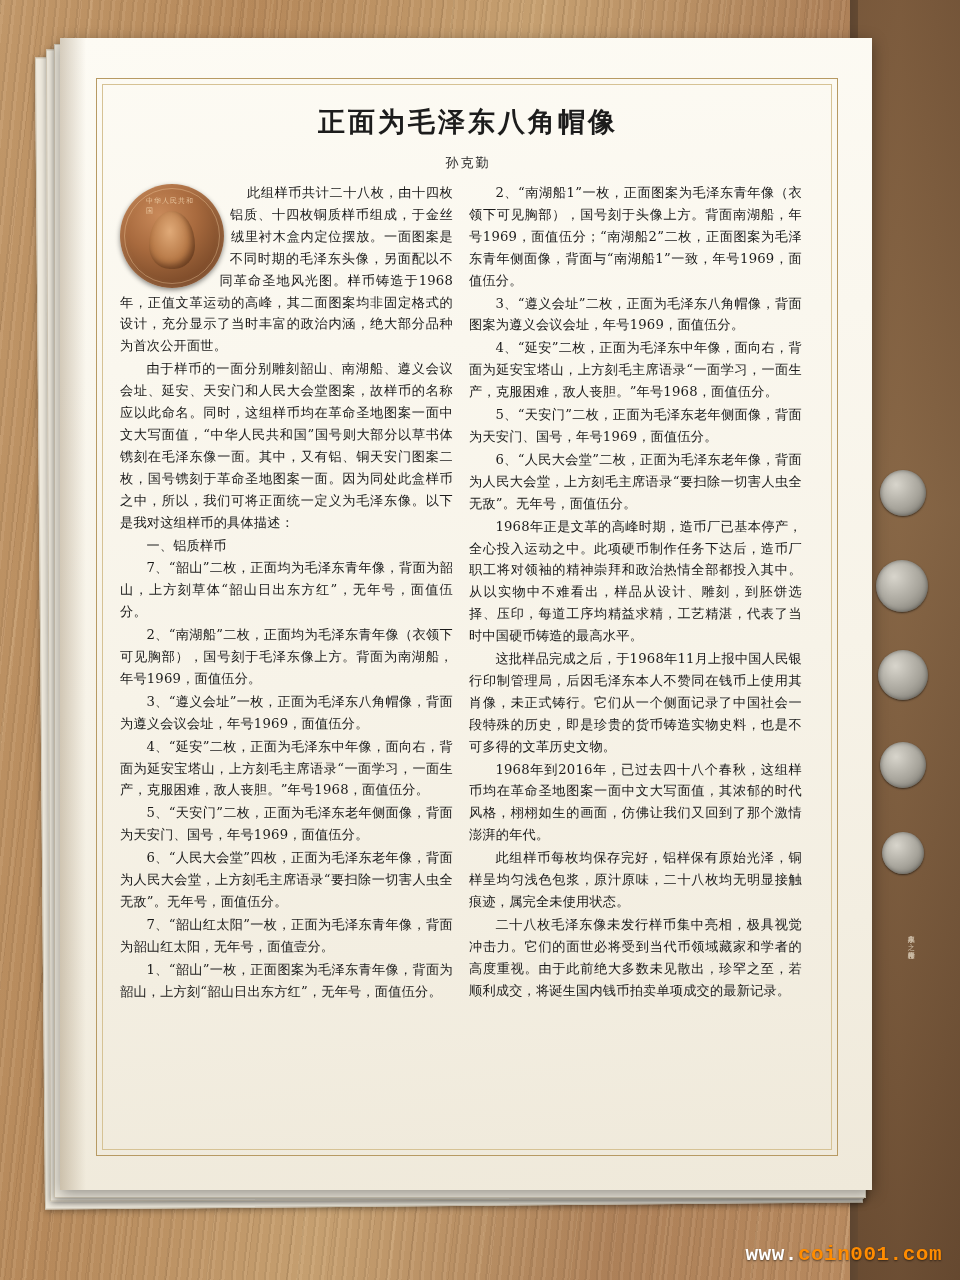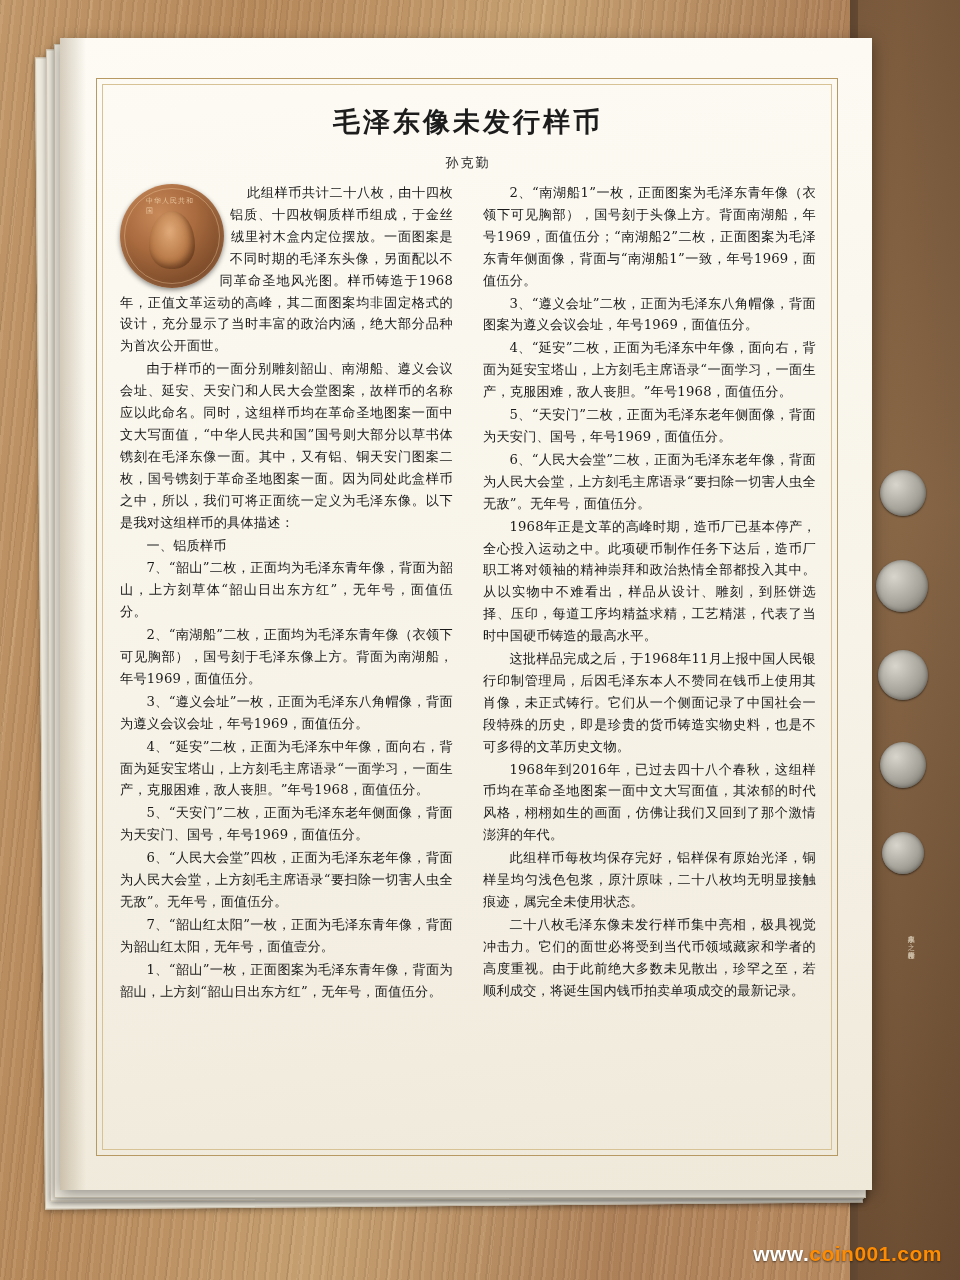--- a/index.html
+++ b/index.html
@@ -76,21 +76,21 @@
   .content{position:absolute;left:60px;top:66px;right:56px;bottom:58px;}
   h1.title{
     margin:0;text-align:center;font-size:27px;letter-spacing:3px;
     font-weight:700;color:#1c1c1c;font-family:"DejaVu Serif",serif;
   }
   .byline{
     text-align:center;font-size:13px;color:#2a2a2a;margin:14px 0 0;letter-spacing:2px;
   }
   .cols{
     position:absolute;left:0;right:0;top:78px;bottom:0;
-    display:flex;gap:30px;
+    display:flex;gap:16px;
   }
   .col{width:calc(50% - 15px);}
   p{
     margin:0 0 1px;font-size:13.2px;line-height:1.66;color:#1a1a1a;
     text-align:justify;text-justify:inter-ideograph;letter-spacing:.2px;
   }
   p.ind{text-indent:2em;}
   .coin-wrap{
     float:left;width:104px;height:104px;margin:2px 8px 2px 0;shape-outside:circle(50%);
   }
@@ -111,21 +111,21 @@
     border-radius:50% 50% 45% 45%/60% 60% 40% 40%;
     background:radial-gradient(ellipse at 45% 35%, #e0aa78 0%, #b87a48 55%, #8c5630 100%);
     box-shadow:inset -3px -4px 6px rgba(70,35,15,.6);
   }
   .coin .arc{
     position:absolute;left:50%;top:12px;transform:translateX(-50%);
     font-size:7px;color:#f2d3ac;letter-spacing:1px;opacity:.85;
   }
   .watermark{
     position:absolute;right:18px;bottom:14px;
-    font-family:Liberation Sans, sans-serif;
+    font-family:Liberation Mono, monospace;
     font-size:21px;font-weight:700;color:#ff8c00;
     text-shadow:0 1px 2px rgba(0,0,0,.55);letter-spacing:.5px;
   }
   .watermark .www{color:#ffffff;}
 </style>
 </head>
 <body>
 
 <div class="desk"></div>
 
@@ -141,21 +141,21 @@
 
 <div class="stack">
   <div class="under u1"></div>
   <div class="under u2"></div>
   <div class="under u3"></div>
 
   <div class="page">
     <div class="frame"></div>
 
     <div class="content">
-      <h1 class="title">毛泽东像未发行样币</h1>
+      <h1 class="title">正面为毛泽东八角帽像</h1>
       <div class="byline">孙克勤</div>
 
       <div class="cols">
 
         <div class="col">
           <div class="coin-wrap">
             <div class="coin">
               <div class="rim"></div>
               <div class="arc">中华人民共和国</div>
               <div class="portrait"></div>

